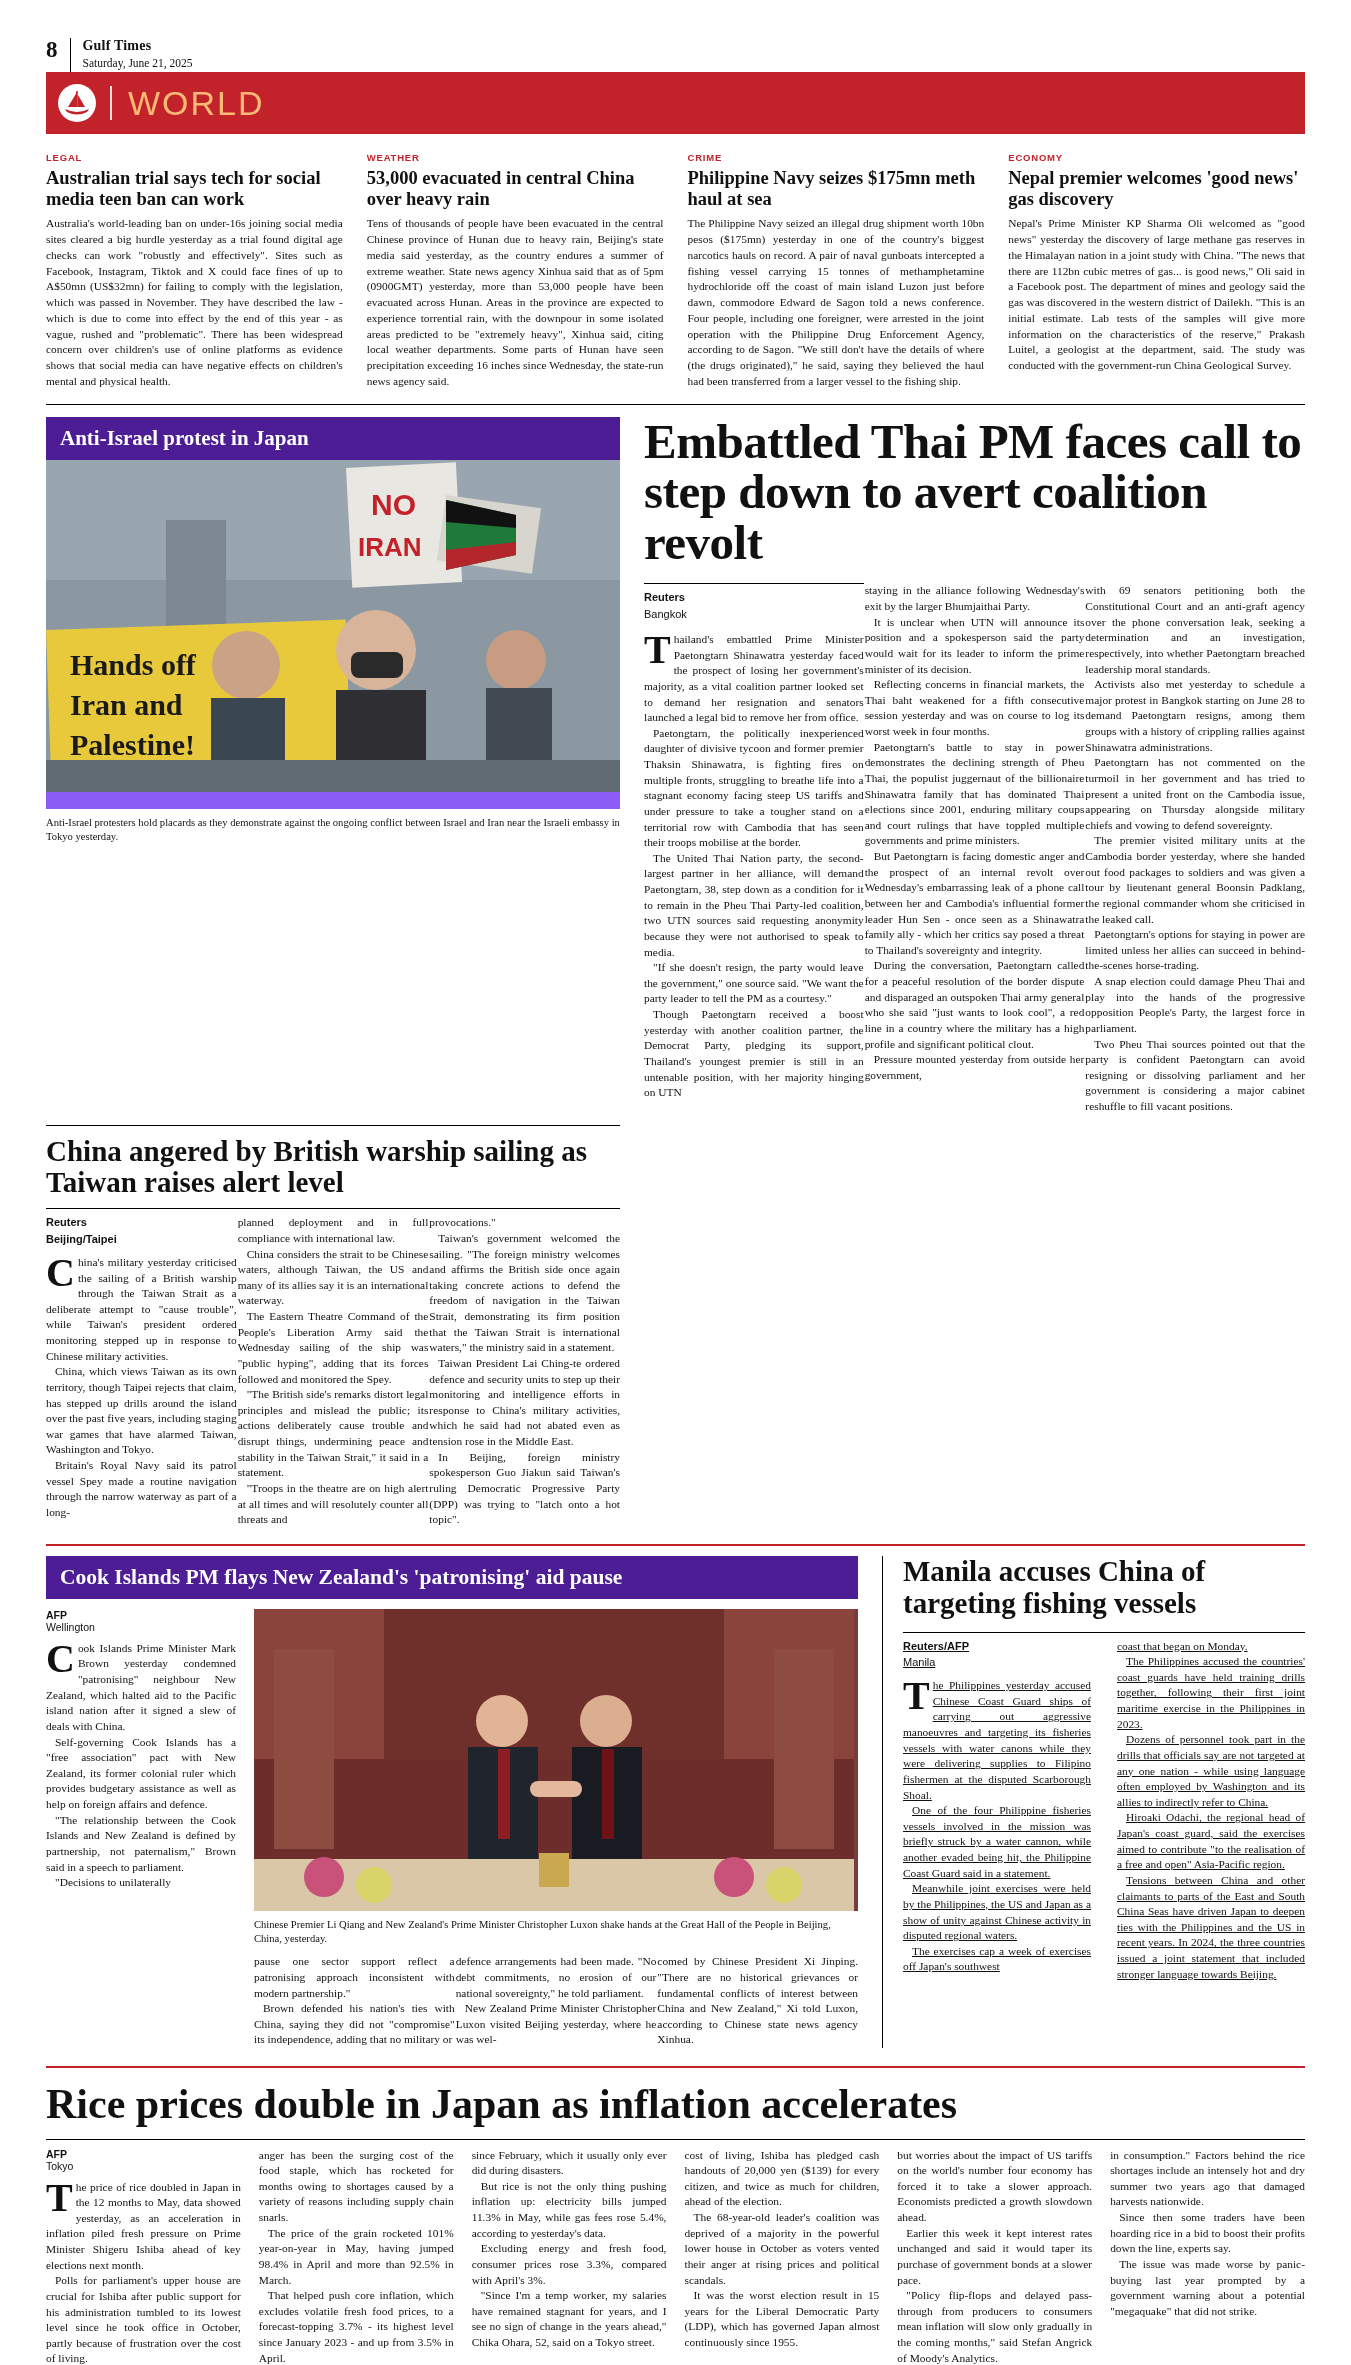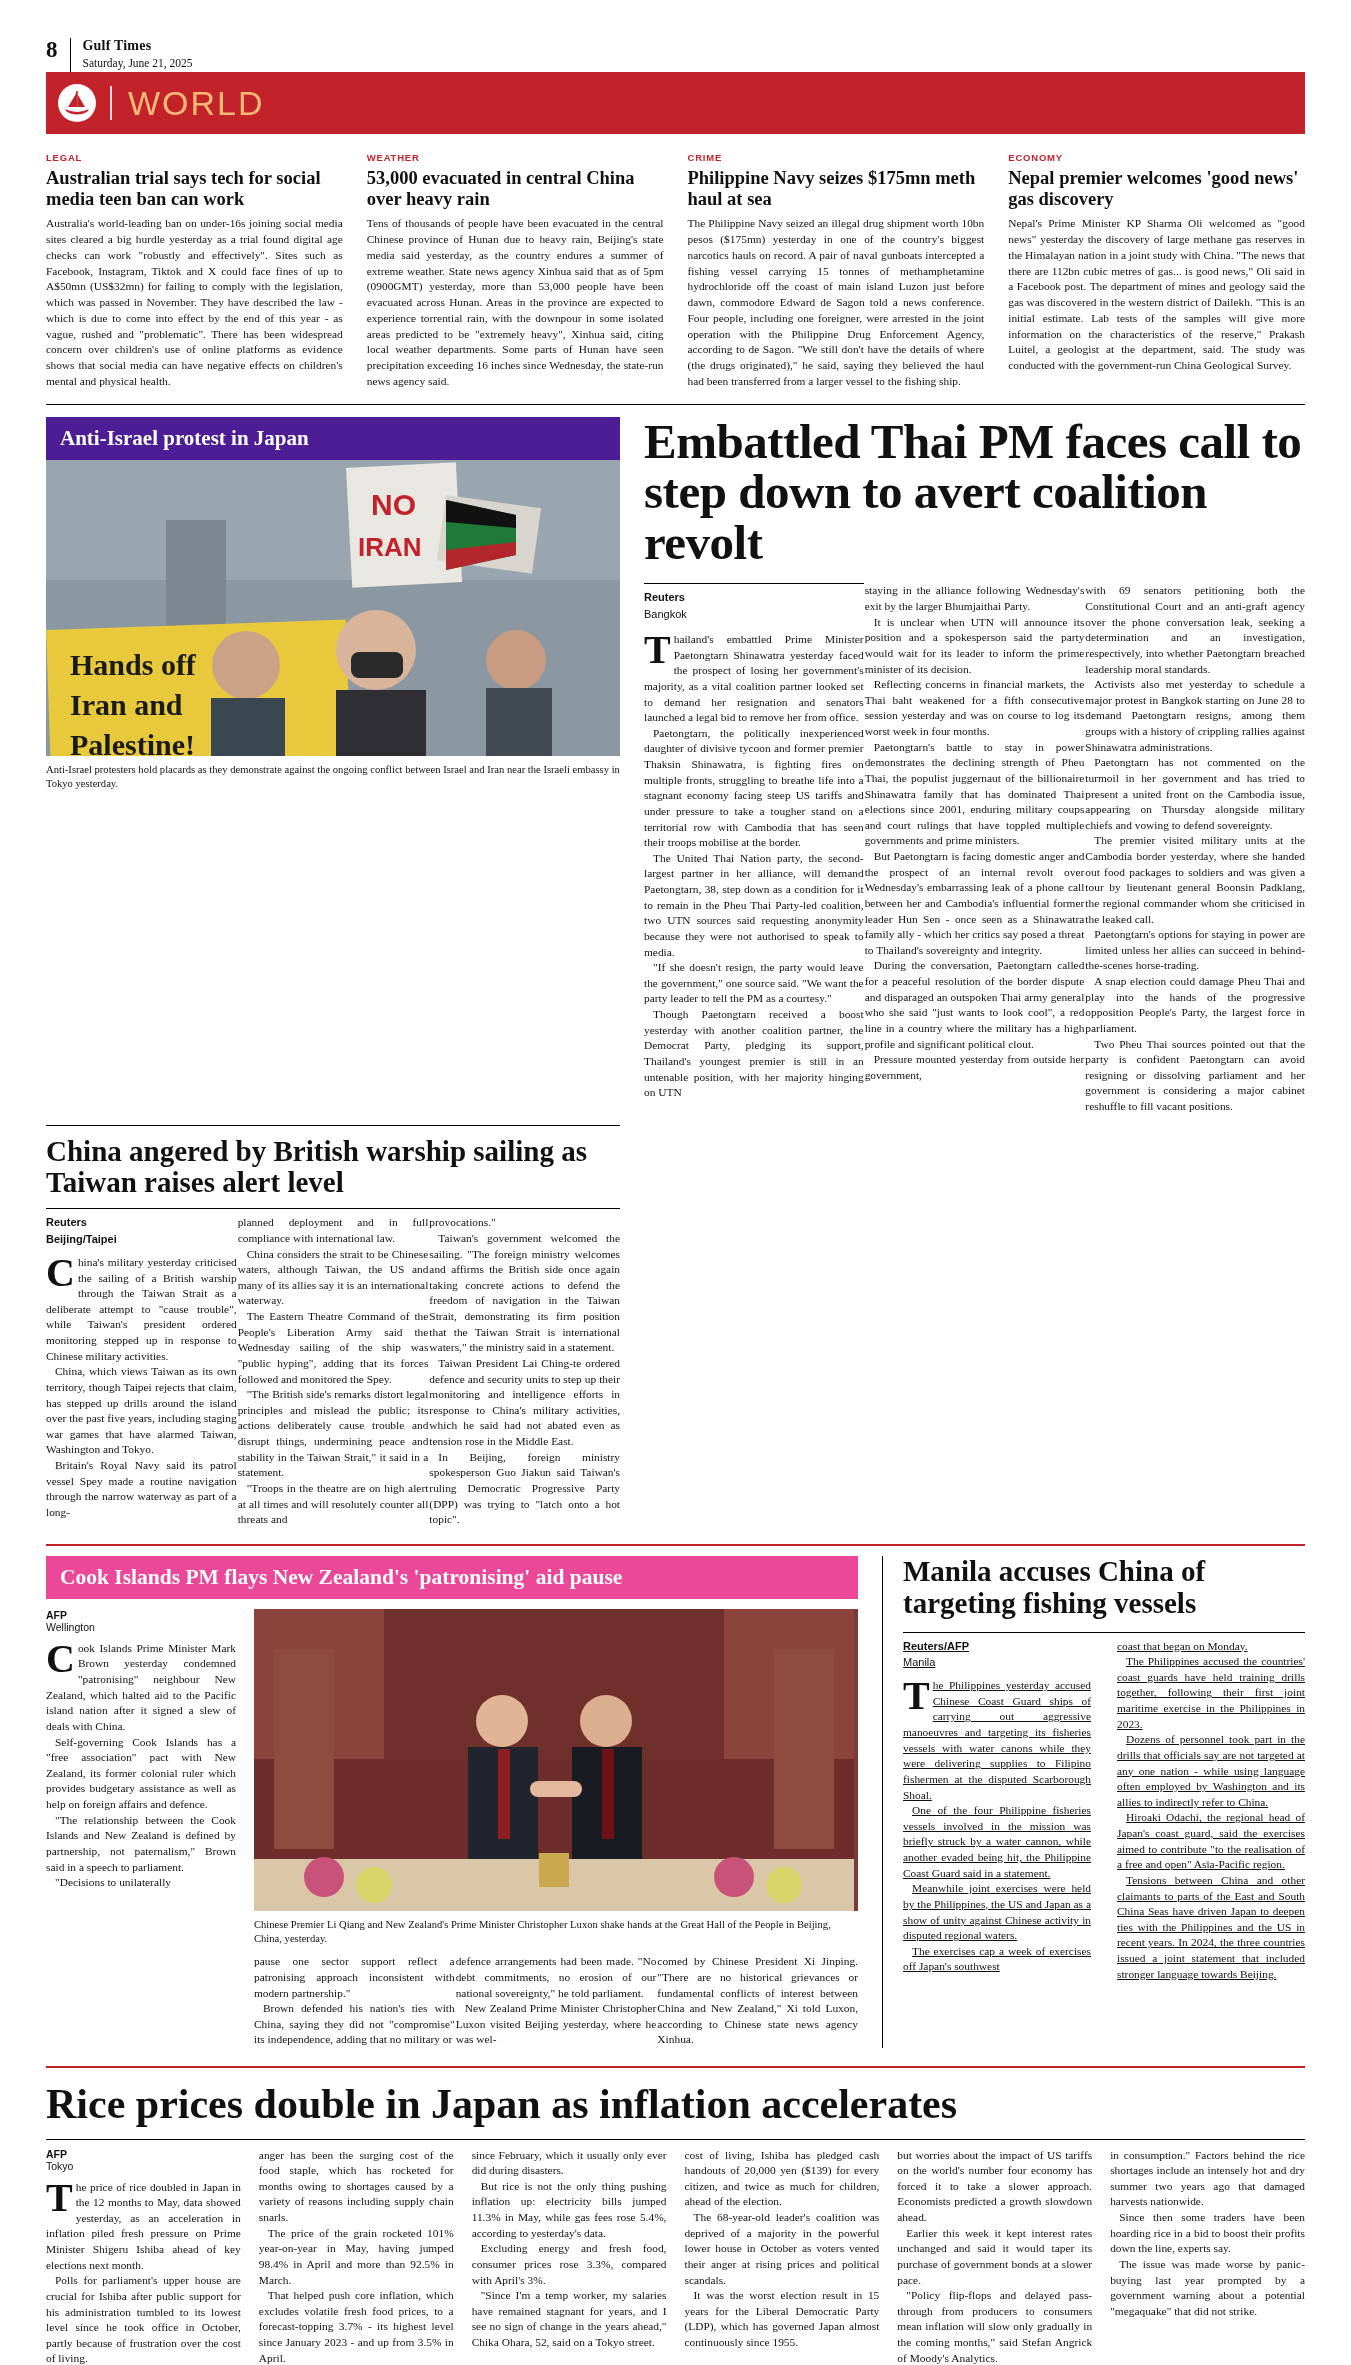--- a/index.html
+++ b/index.html
@@ -35,21 +35,21 @@
   .brief h3 { font-family:"Liberation Serif",serif; font-size:18.5px; line-height:1.12; margin:0 0 7px 0; font-weight:bold; }
   .brief p { font-size:11.4px; line-height:1.38; margin:0; text-align:justify; }
 
   .hr-thin { border-top:1px solid #000; margin:14px 0 0 0; height:0; }
   .hr-red { border-top:2px solid #c2222a; margin:0; height:0; }
 
   
   .midzone { display:flex; gap:24px; padding-top:12px; }
   .photo-col { width:574px; }
   .photo-head { background:#4c1d95; color:#fff; font-family:"Liberation Serif",serif; font-weight:bold; font-size:21px; padding:9px 14px; }
-  .photo { width:100%; height:296px; position:relative; overflow:hidden; background:#8b5cf6; }
+  .photo { width:100%; height:349px; position:relative; overflow:hidden; background:#8b5cf6; }
   .caption { font-size:10.6px; line-height:1.35; padding:7px 0 0 0; }
 
   .lead-col { width:661px; }
   .lead-head { font-family:"Liberation Serif",serif; font-weight:bold; font-size:49px; line-height:1.04; margin:0 0 14px 0; letter-spacing:-.5px; }
   .byline { font-family:"Liberation Sans",sans-serif; font-size:11px; font-weight:bold; line-height:1.35; margin:0 0 2px 0; }
   .rule-above-byline { border-top:1px solid #000; margin-bottom:6px; }
 
   .cols3 { display:flex; gap:1px; }
   .cols3 > div { flex:1; }
   .cols2 { display:flex; gap:26px;text-decoration:underline; }
@@ -59,21 +59,21 @@
 
   .dropcap:first-letter {
     float:left; font-size:40px; line-height:31px; font-weight:bold; padding-right:3px; padding-top:2px;
     font-family:"Liberation Serif",serif;
   }
 
   
   .china-head { font-family:"Liberation Serif",serif; font-weight:bold; font-size:29px; line-height:1.08; margin:10px 0 10px 0; }
 
   
-  .cook-band { background:#ec4899; color:#fff; font-family:"Liberation Serif",serif; font-weight:bold; font-size:21.5px; padding:9px 14px; }
+  .cook-band { background:#4c1d95; color:#fff; font-family:"Liberation Serif",serif; font-weight:bold; font-size:21.5px; padding:9px 14px; }
   .cook-photo { width:100%; height:302px; background:#7a3b3c; position:relative; overflow:hidden; }
 
   .manila-head { font-family:"Liberation Serif",serif; font-weight:bold; font-size:29px; line-height:1.1; margin:0 0 12px 0; }
 
   
   .rice-head { font-family:"Liberation Serif",serif; font-weight:bold; font-size:42px; line-height:1.06; margin:14px 0 12px 0; }
   .cols5 { display:flex; gap:18px; }
   .cols5 > div { flex:1; }
 
   .smallcap-by { font-family:"Liberation Sans",sans-serif; font-size:10.5px; font-weight:bold; }

